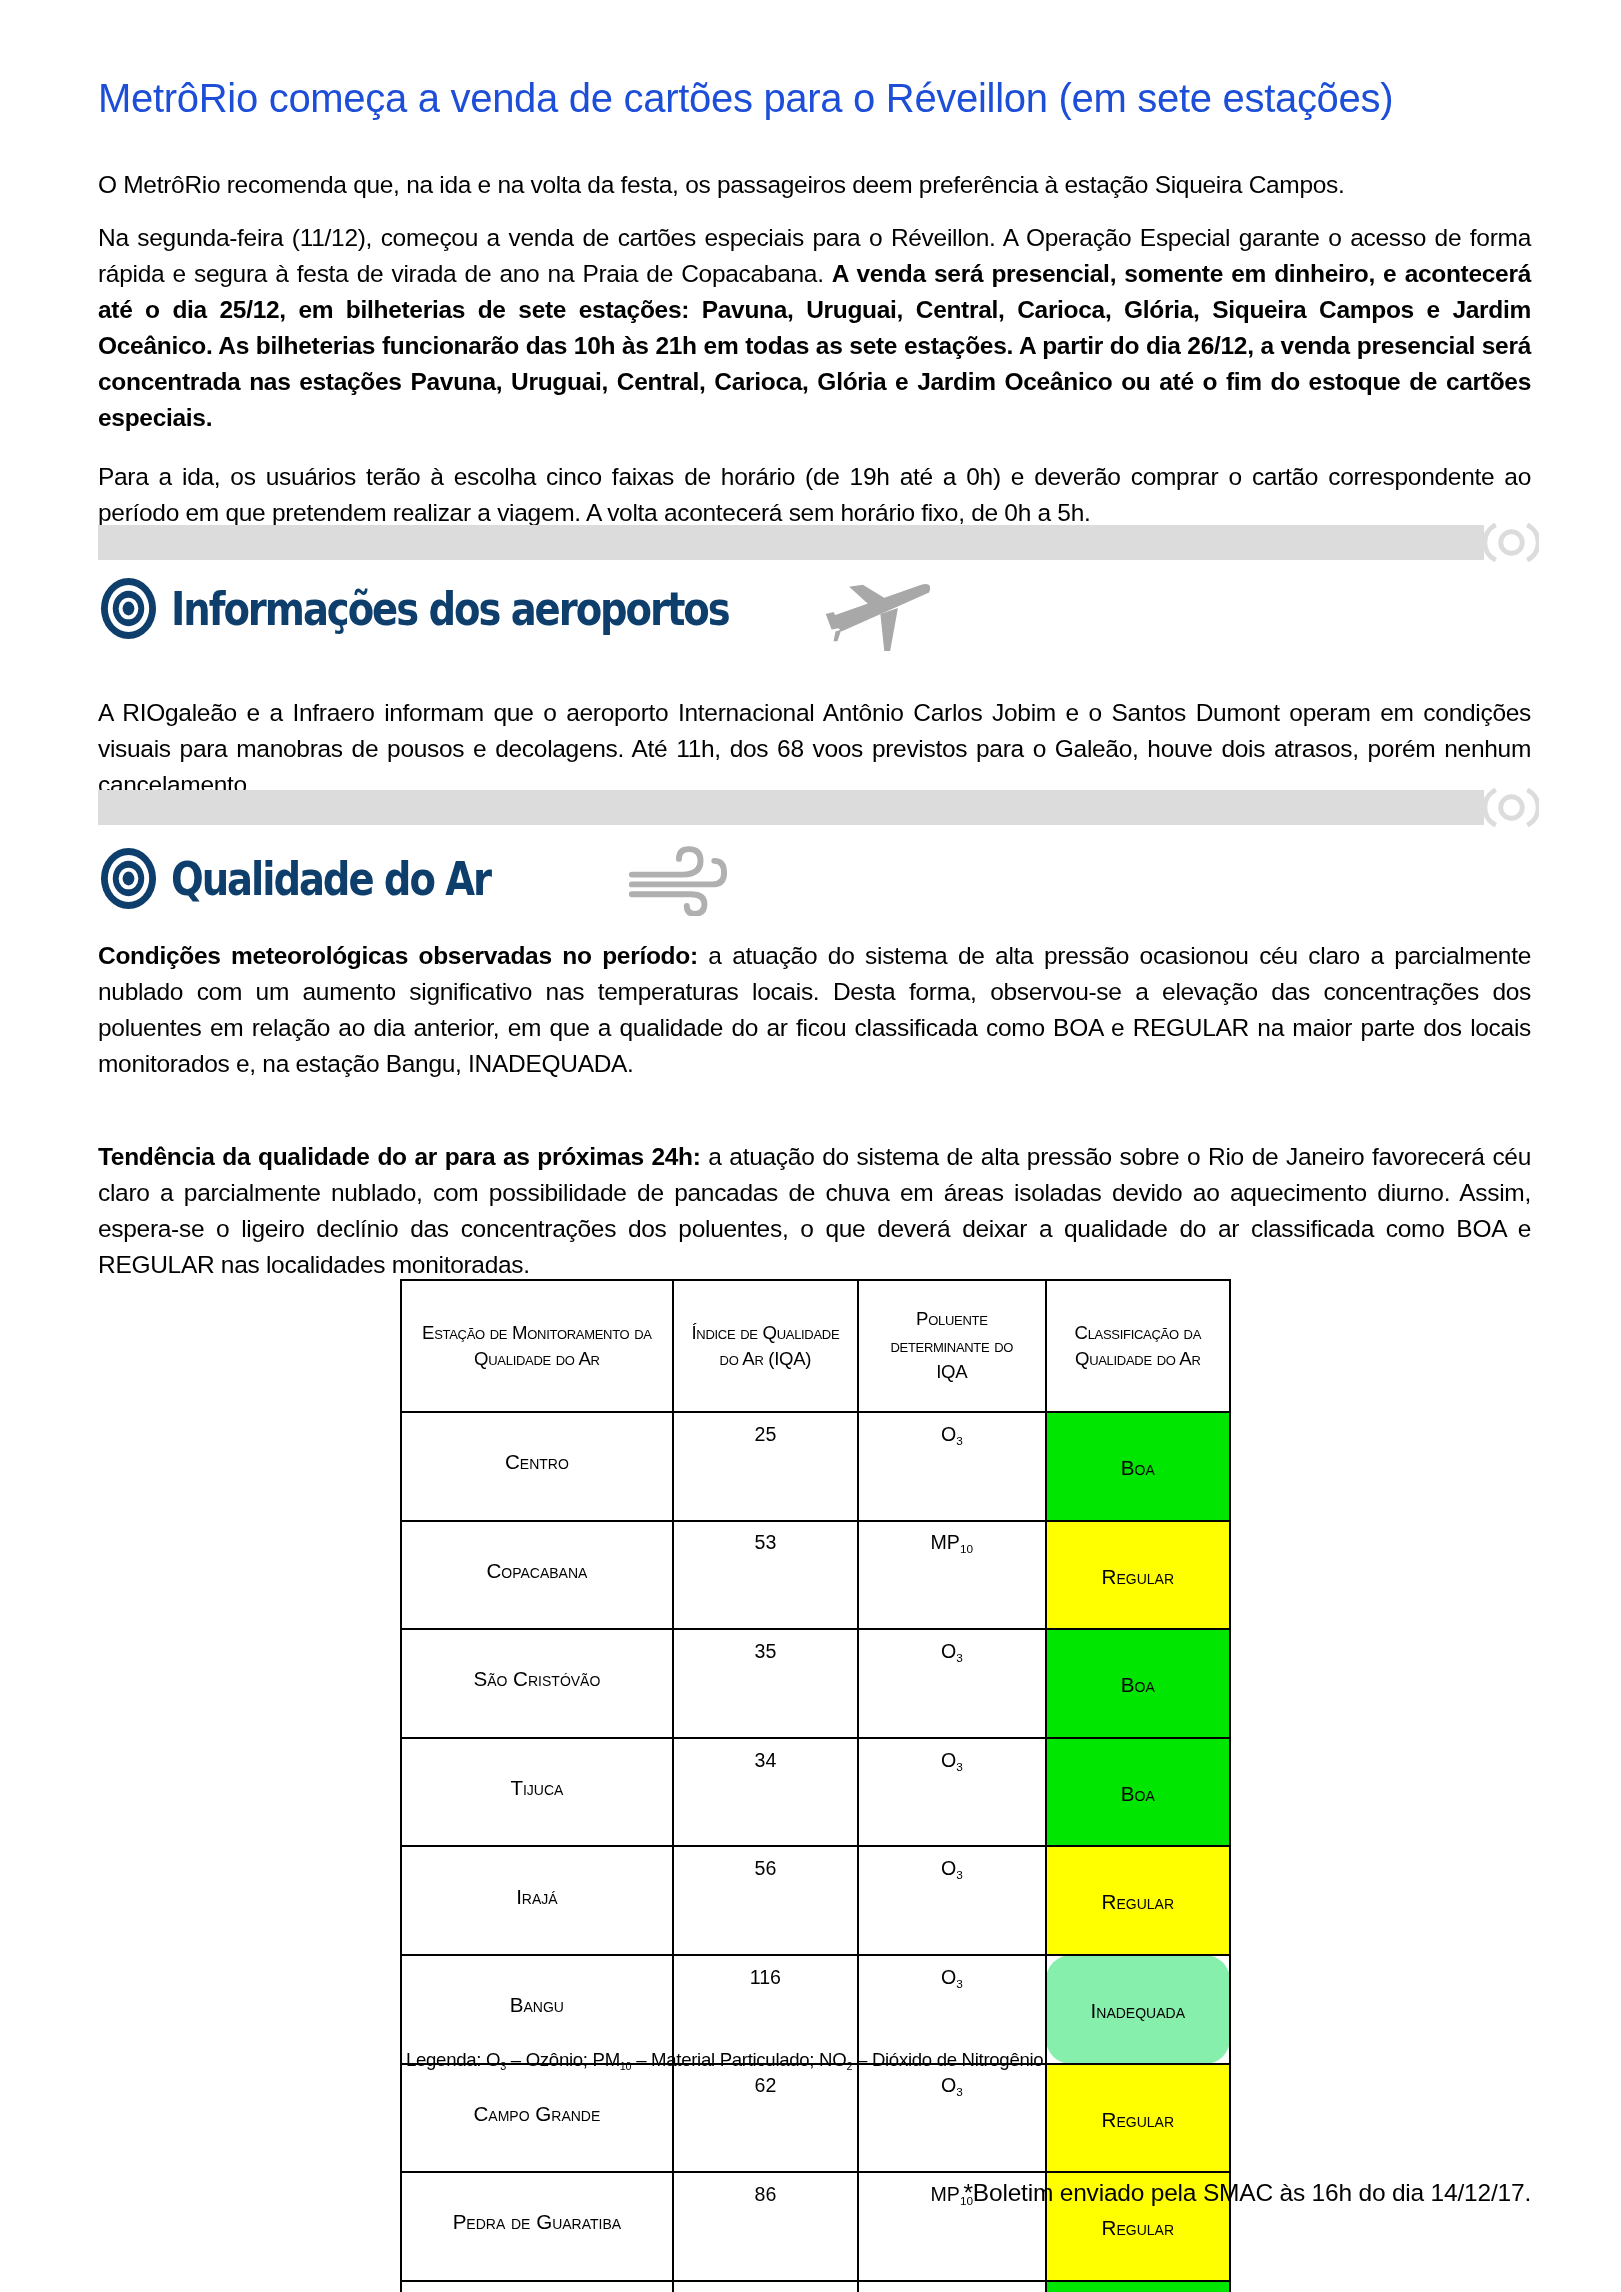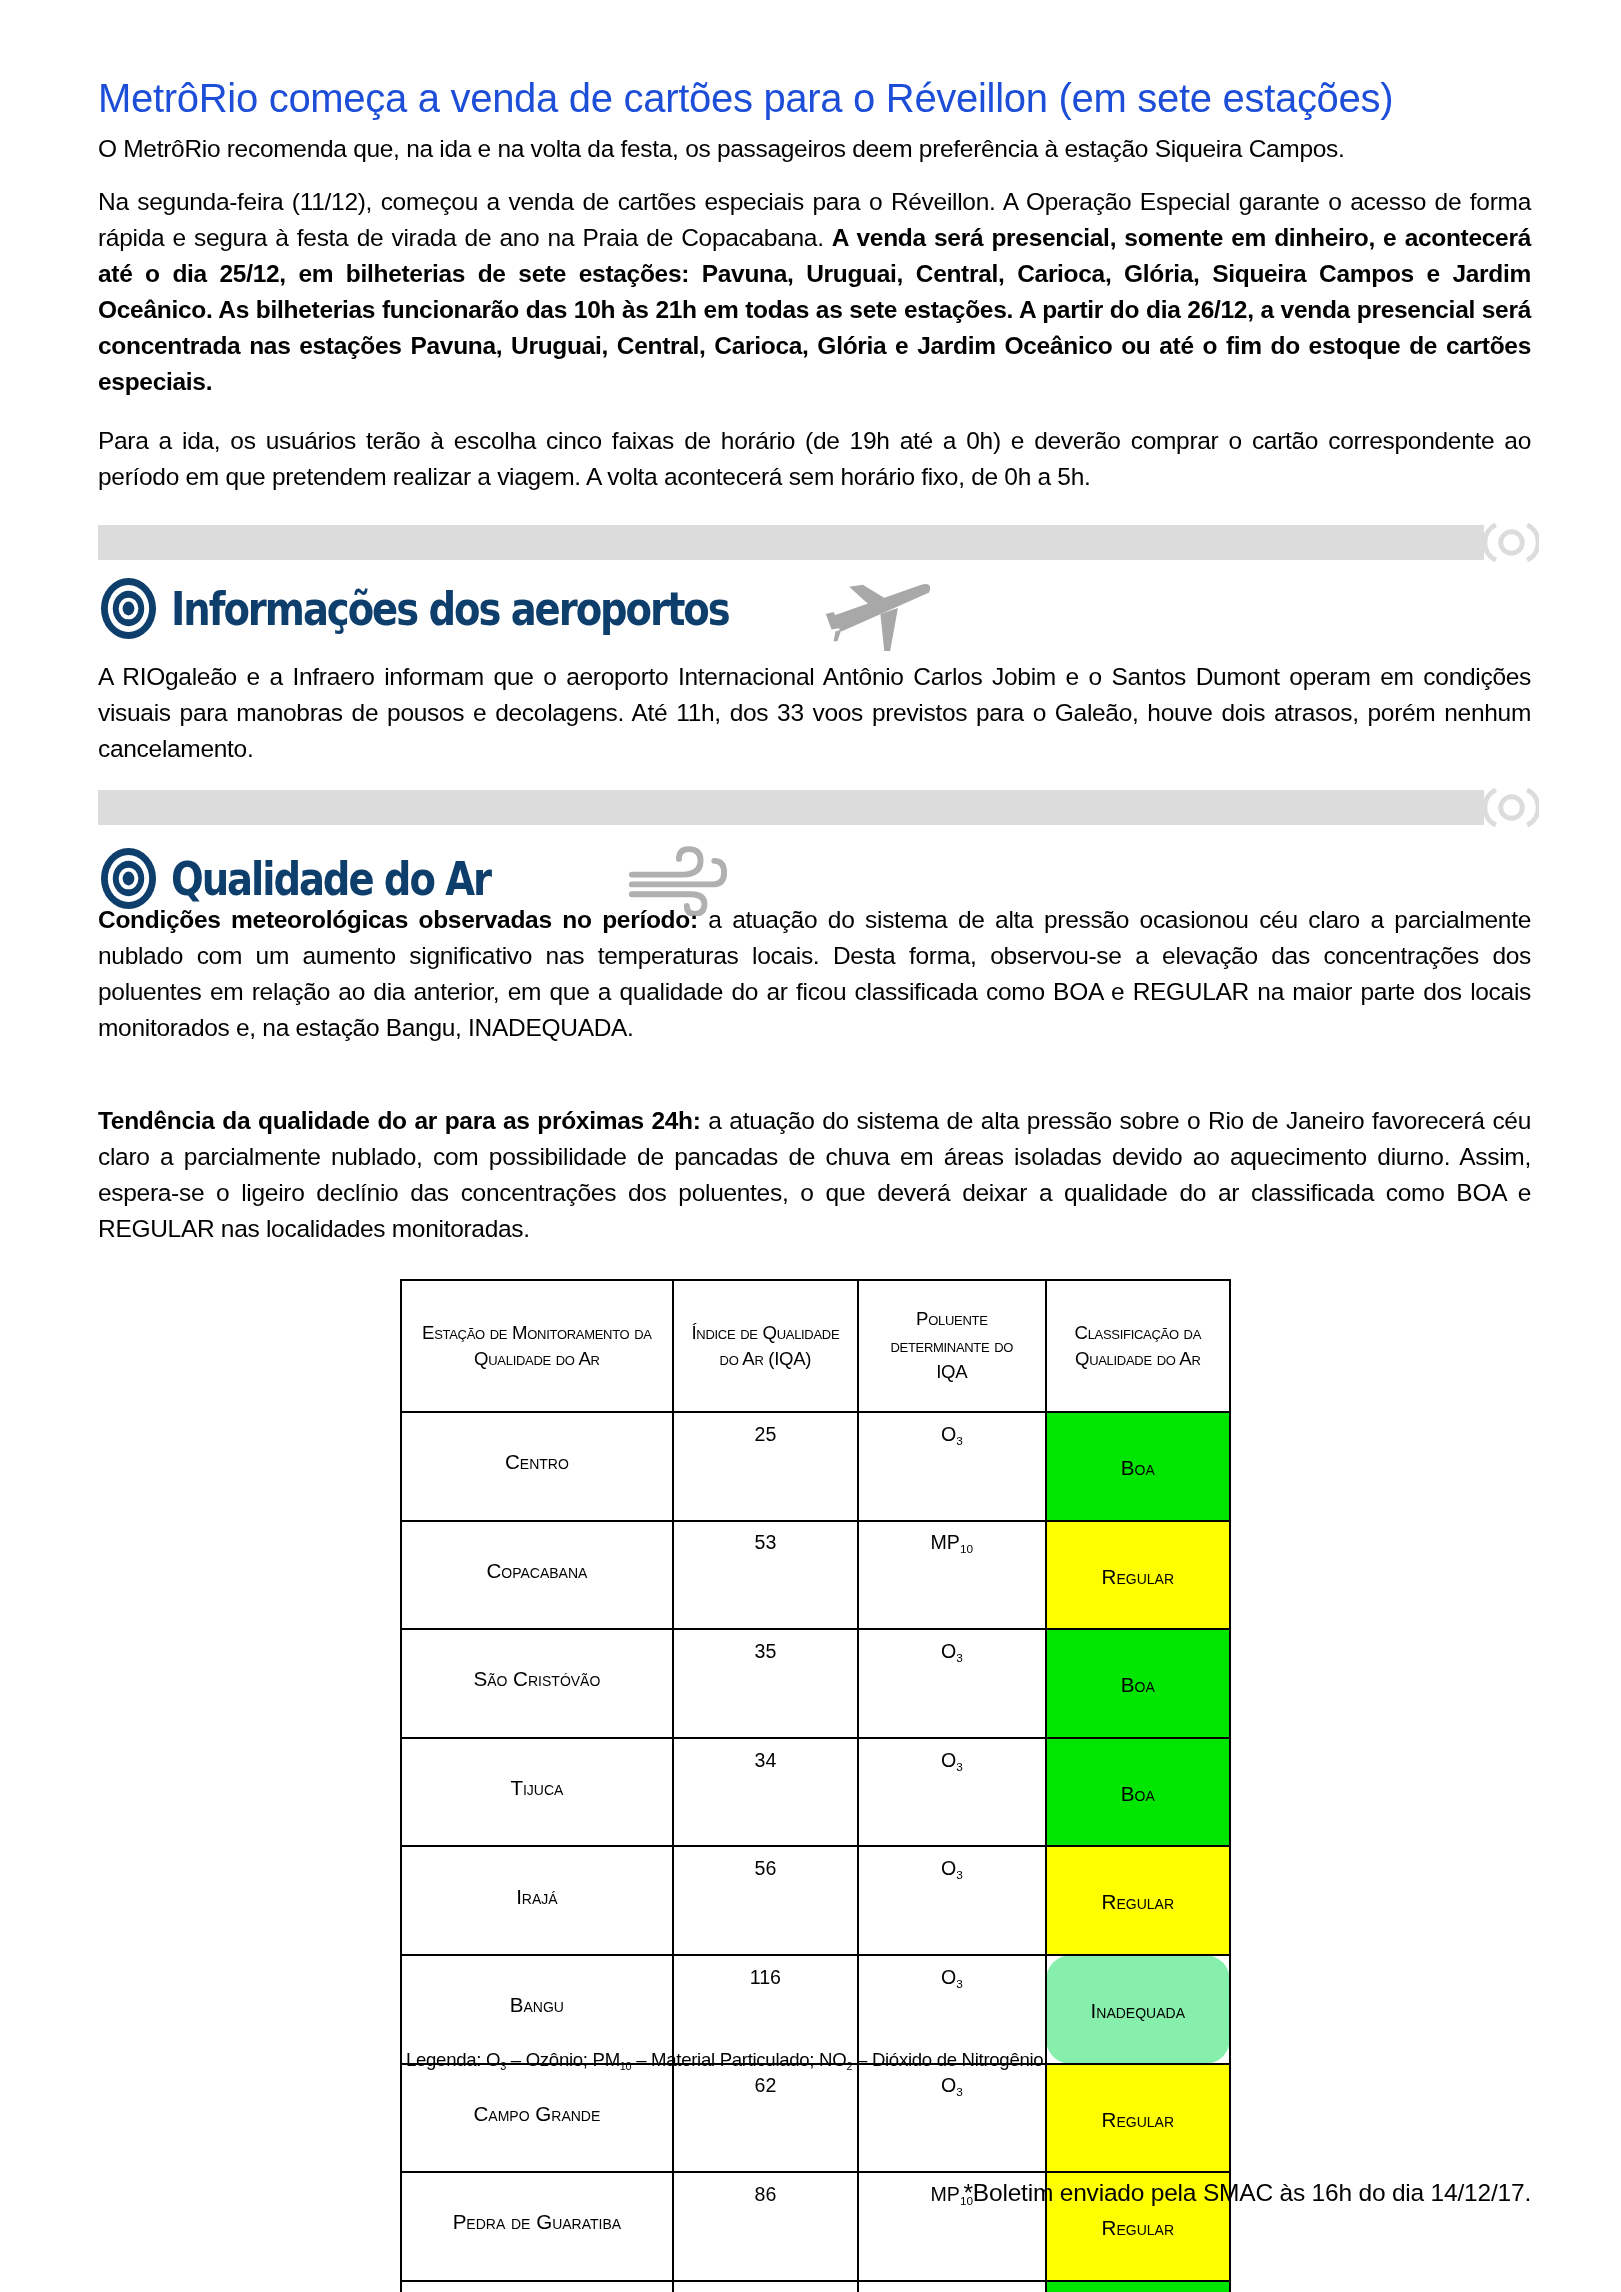--- a/index.html
+++ b/index.html
@@ -1,21 +1,21 @@
 <!DOCTYPE html>
 <html><head>
 <meta charset="utf-8">
 <style>
   html, body { margin: 0; padding: 0; background: #ffffff; }
   body { width: 1621px; height: 2293px; position: relative; overflow: hidden;
          font-family: "Liberation Sans", sans-serif; color: #000; }
   .headline { position: absolute; left: 98px; top: 76px; font-size: 40px; color: #1d4ed8;
               letter-spacing: -0.3px; white-space: nowrap; }
   .para { position: absolute; left: 98px; width: 1433px; font-size: 24.5px; line-height: 36px;
-          text-align: justify; letter-spacing: -0.3px; }
+          text-align: justify; letter-spacing: -0.3px; margin-top: 36px; }
   .para b { font-weight: bold; }
   .lead { top: 131px; white-space: nowrap; text-align: left; }
   .p1 { top: 184px; }
   .p2 { top: 423px; }
   .p3 { top: 659px; }
   .p4 { top: 902px; }
   .p5 { top: 1103px; }
   .divider { position: absolute; left: 98px; width: 1433px; height: 35px; background: #dcdcdc; }
   .divider .ring { position: absolute; right: -7.8px; top: -5.9px; width: 55px; height: 47px; }
   .div1 { top: 525px; }
@@ -70,21 +70,21 @@
   </svg>
   <span class="title">Informações dos aeroportos</span>
 </div>
 <svg class="plane" viewBox="0 0 130 82">
   <path d="M18 45 L112 12 Q124 9 120 20 L30 60 Z" fill="#a8a8a8"></path>
   <path d="M38 14 L52 12 L78 28 L60 34 Z" fill="#a8a8a8"></path>
   <path d="M70 42 L88 36 L80 80 L74 80 Z" fill="#a8a8a8"></path>
   <path d="M14 42 L22 40 L30 56 L20 58 Z" fill="#a8a8a8"></path>
   <path d="M24 60 L30 58 L26 70 L22 70 Z" fill="#a8a8a8"></path>
 </svg>
-<div class="para p3">A RIOgaleão e a Infraero informam que o aeroporto Internacional Antônio Carlos Jobim e o Santos Dumont operam em condições visuais para manobras de pousos e decolagens. Até 11h, dos 33 voos previstos para o Galeão, houve dois atrasos, porém nenhum cancelamento.</div>
+<div class="para p3">A RIOgaleão e a Infraero informam que o aeroporto Internacional Antônio Carlos Jobim e o Santos Dumont operam em condições visuais para manobras de pousos e decolagens. Até 11h, dos 68 voos previstos para o Galeão, houve dois atrasos, porém nenhum cancelamento.</div>
 
 <div class="divider div2">
   <svg class="ring" viewBox="0 0 56 48">
     <rect x="0" y="0" width="56" height="48" fill="#fff"></rect>
     <path d="M12 6 A20 20 0 0 0 12 42" stroke="#dcdcdc" stroke-width="5" fill="none"></path>
     <path d="M44 6 A20 20 0 0 1 44 42" stroke="#dcdcdc" stroke-width="5" fill="none"></path>
     <circle cx="28" cy="24" r="11" stroke="#dcdcdc" stroke-width="5" fill="none"></circle>
   </svg>
 </div>
 

